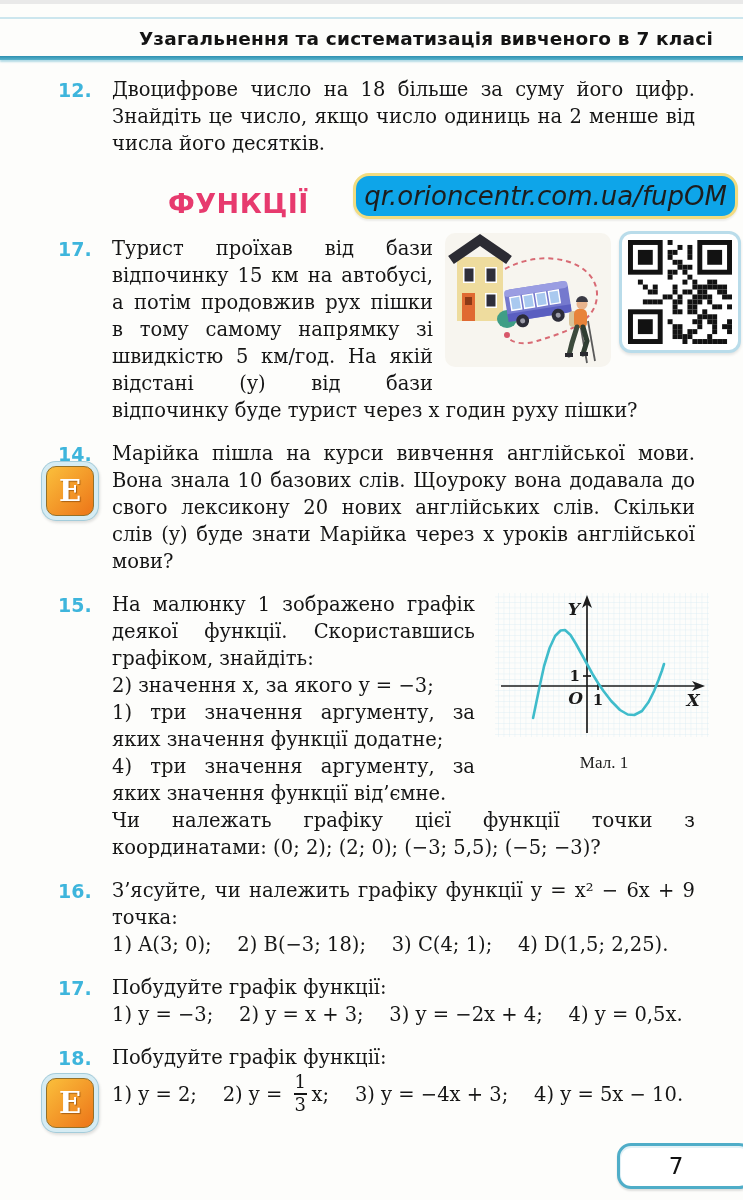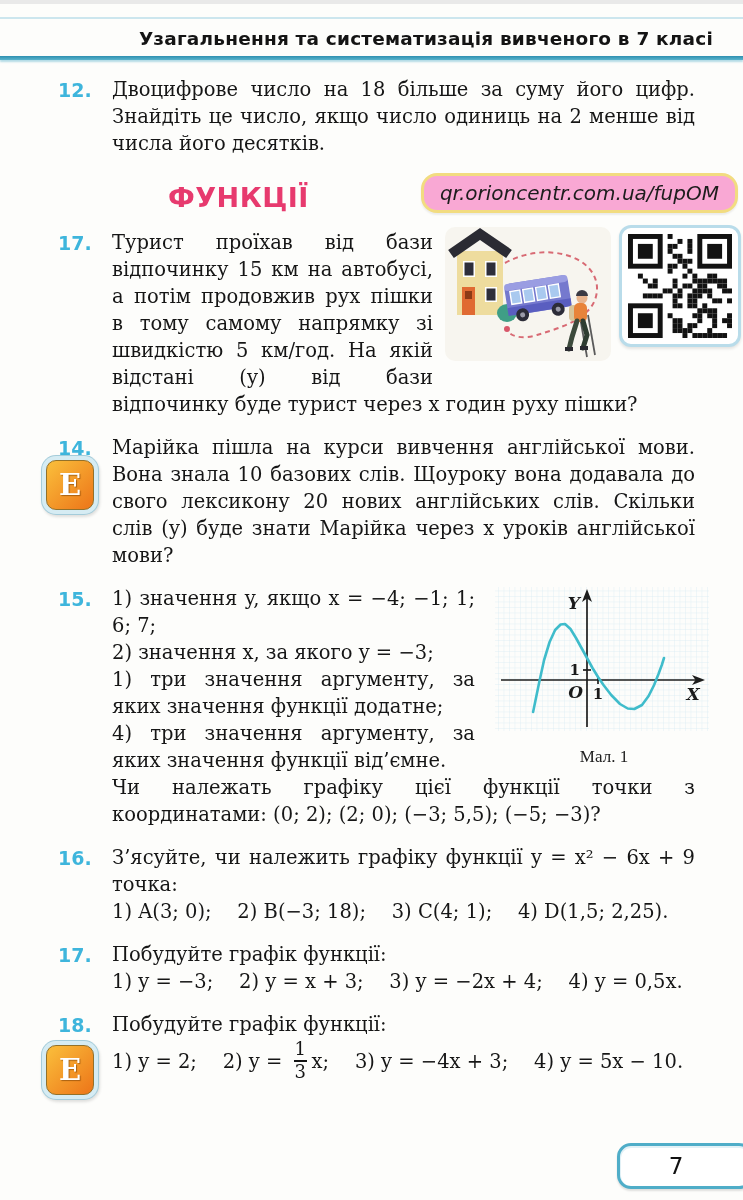--- a/index.html
+++ b/index.html
@@ -17,23 +17,23 @@
   .problem{position:relative;clear:both;padding:0 48px 0 112px;margin-top:16px;
            text-align:justify;font-size:19.5px;line-height:27px;}
   .problem p{margin:0;}
   .pnum{position:absolute;left:58px;top:1px;font-family:"DejaVu Sans","Liberation Sans",sans-serif;
         font-weight:bold;color:#3eb5dc;font-size:19px;}
 
   
   .section-row{display:flex;align-items:flex-end;margin:16px 0 2px;}
   .section-title{margin:6px 0 0 168px;font-family:"DejaVu Sans","Liberation Sans",sans-serif;
                  font-weight:bold;font-size:27px;color:#e73a6e;letter-spacing:.5px;}
-  .url-box{margin-left:auto;margin-right:5px;border:3px solid #f2dc80;border-radius:16px;background:#f9a8d4;
-           padding:5px 16px;font-family:"DejaVu Sans","Liberation Sans",sans-serif;font-style:italic;
-           font-size:20px;color:#1d1d1d;box-shadow:0 2px 2px rgba(0,0,0,.07);}
+  .url-box{margin-left:auto;margin-right:5px;border:3px solid #f2dc80;border-radius:16px;background:#0ea5e9;
+           padding:5px 8px;font-family:"DejaVu Sans","Liberation Sans",sans-serif;font-style:italic;
+           font-size:26px;color:#1d1d1d;box-shadow:0 2px 2px rgba(0,0,0,.07);}
 
   
   .p13-media{float:right;width:292px;margin:-4px -42px 6px 12px;display:flex;gap:8px;align-items:flex-start;}
   .illus{width:166px;height:138px;flex:none;}
   .qr-box{width:104px;height:104px;border:3px solid #b9dcea;border-radius:12px;background:#fff;
           padding:6px;box-shadow:0 2px 3px rgba(0,0,0,.1);flex:none;}
   .qr-box svg{width:100%;height:100%;display:block;}
 
   
   .e-badge{position:absolute;left:46px;width:46px;height:48px;border-radius:10px;
@@ -286,21 +286,21 @@
         <line x1="96" y1="85" x2="104" y2="85" stroke="#1d1d1d" stroke-width="1.7"></line>
         <polyline id="curve" fill="none" stroke="#3fbccb" stroke-width="2.6" stroke-linecap="round" stroke-linejoin="round" points="46.1,127.0 49.4,111.0 52.7,95.0 57.1,75.0 62.6,57.0 68.1,45.0 73.6,39.5 78.0,39.0 83.5,44.0 89.0,53.0 94.5,63.0 100.0,73.0 105.5,83.0 111.0,92.0 116.5,100.0 124.2,110.0 133.0,119.0 140.7,123.5 147.3,124.0 155.0,120.0 161.6,111.0 167.1,100.0 171.5,89.0 174.8,80.0 177.0,73.0"></polyline>
         <text x="93" y="24" text-anchor="end" class="axlbl">Y</text>
         <text x="206" y="115" text-anchor="middle" class="axlbl">X</text>
         <text x="96" y="113" text-anchor="end" class="axlbl">O</text>
         <text x="111" y="114" text-anchor="middle" class="ticklbl">1</text>
         <text x="93" y="90" text-anchor="end" class="ticklbl">1</text>
       </svg>
       <figcaption>Мал. 1</figcaption>
     </figure>
-    <p class="item">1) значення y, якщо x = −4; −1; 1; 6; 7;</p>
+    <p>На малюнку 1 зображено графік деякої функції. Скориставшись графіком, знайдіть:</p>
     <p class="item">2) значення x, за якого y = −3;</p>
     <p class="item">1) три значення аргументу, за яких значення функції додатне;</p>
     <p class="item">4) три значення аргументу, за яких значення функції від’ємне.</p>
     <p>Чи належать графіку цієї функції точки з координатами: (0; 2); (2; 0); (−3; 5,5); (−5; −3)?</p>
   </section>
 
   <section class="problem">
     <span class="pnum">16.</span>
     <p>З’ясуйте, чи належить графіку функції y = x² − 6x + 9 точка:</p>
     <p>1) A(3; 0);  2) B(−3; 18);  3) C(4; 1);  4) D(1,5; 2,25).</p>

